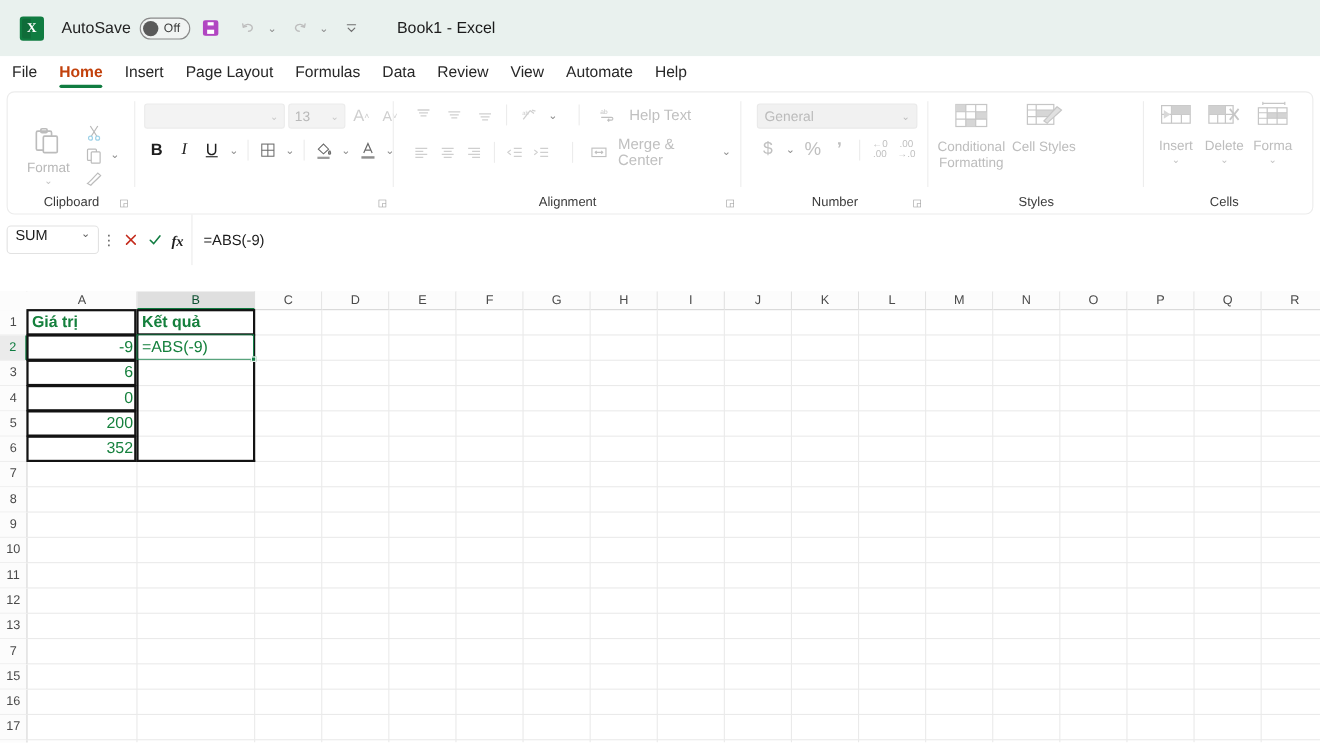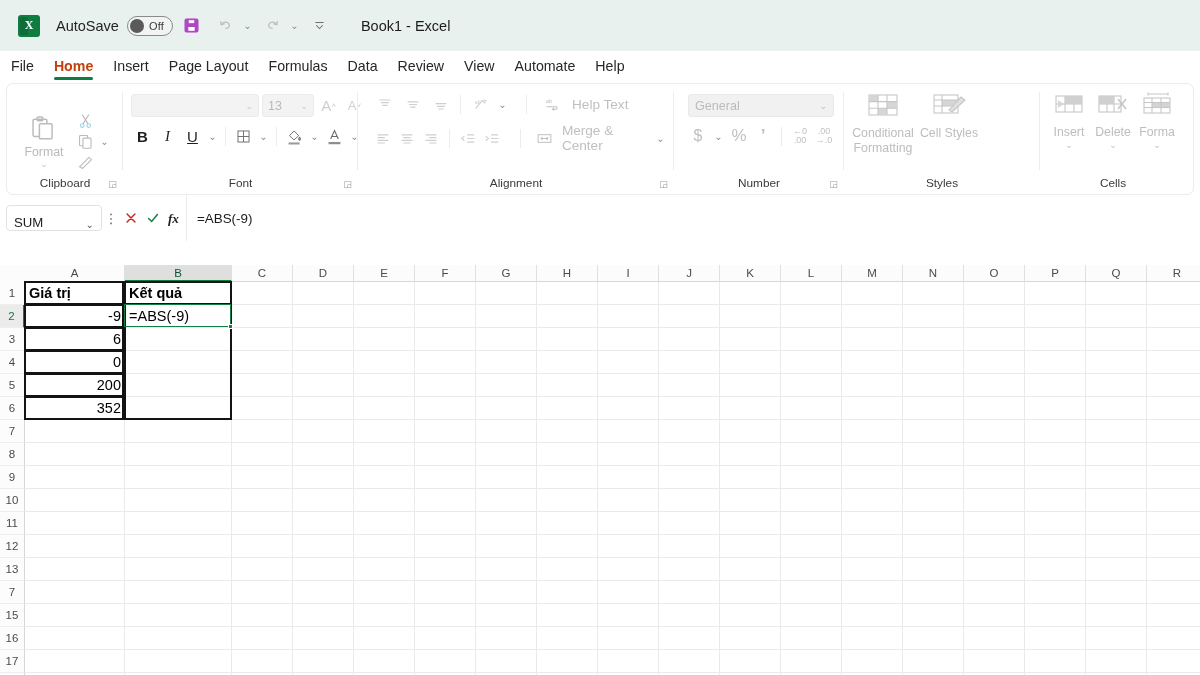--- a/index.html
+++ b/index.html
@@ -136,22 +136,22 @@
   .sgrid { width:40px;height:31px; }
   .stxt { font-size:12.3px;color:#bdbdbd; text-align:center; line-height:1.25; margin-top:3px;}
 
   
   .cellsgrp { width: 146px; }
   .ccell { width:48px; display:flex; flex-direction:column; align-items:center;}
 
   
   .fbar-wrap { height: 46px; display:flex; align-items:center; padding: 0 0 0 6px; background:#fff; }
   .namebox {
-    width: 96px; height: 26px; background:#fff; border:1px solid #e2e2e2; border-radius:4px;
-    display:flex; align-items:flex-end; justify-content:space-between; padding:0 7px;
+    width: 84px; height: 26px; background:#fff; border:1px solid #e2e2e2; border-radius:4px;
+    display:flex; align-items:flex-start; justify-content:space-between; padding:0 7px;
     font-size: 13.2px; color:#1d1d1d;
   }
   .namebox .car { font-size:10px; color:#606060; }
   .fb-dots { width: 18px; text-align:center; color:#5a5a5a; font-size:13px; letter-spacing:0; }
   .fb-btn { width: 22px; height:26px; display:flex;align-items:center;justify-content:center; font-size:16px; }
   .fb-x { color:#c42b1c; }
   .fb-ck { color:#107c41; }
   .fb-fx { color:#1f1f1f; font-style:italic; font-family:"Liberation Serif",serif; font-size:16px; font-weight:600;}
   .formula-input {
     flex:1; height: 46px; border-left:1px solid #ececec; display:flex; align-items:center;
@@ -182,21 +182,21 @@
     font-size:11.5px; color:#4a4a4a; display:flex; align-items:center; justify-content:center;
     background:#fcfcfc;
   }
   .rh.sel { color:#107c41; background:#ebebeb; border-right:2px solid #107c41; }
   .cells { position:absolute; left:25px; top:17px; width:1175px; height:393px; }
   .gline-v { position:absolute; top:0; bottom:0; width:1px; background:#eaeaea; }
   .gline-h { position:absolute; left:0; right:0; height:1px; background:#eaeaea; }
 
   .cell {
     position:absolute; display:flex; align-items:center;
-    font-size:14.5px; color:#000000; background:#fff; padding: 0 3px;
+    font-size:14.5px; color:#15803d; background:#fff; padding: 0 3px;
   }
   .cell.bold { font-weight:bold; }
   .cell.right { justify-content:flex-end; }
 
   .tblborder { position:absolute; border:2px solid #131313; }
   .selbox {
     position:absolute; border:1.6px solid #137e46; background:transparent;
   }
   .selbox .handle {
     position:absolute; right:-3px; bottom:-3px; width:5px; height:5px;
@@ -350,21 +350,20 @@
           <div class="tb-caret">⌄</div>
           <div class="fbtn">
             <svg width="17" height="19" viewBox="0 0 20 22" fill="none" stroke="#6a6a6a" stroke-width="1.3">
               <path d="M5.5 14 L10 4 L14.5 14 M7.2 11 H12.8"></path>
               <rect x="3" y="17.5" width="14" height="2.6" fill="#8e8e8e" stroke="none"></rect>
             </svg>
           </div>
           <div class="tb-caret">⌄</div>
         </div>
       </div>
-      <div class="glabel">Font</div>
       <div class="dialog-launch">◲</div>
       <div class="sep"></div>
     </div>
 
     <div class="rgroup aligngrp">
       <div class="gbody" style="flex-direction:column;align-items:flex-start;padding-top:10px;padding-left:14px;">
         <div class="al-row">
           <div class="albtn">
             <svg width="18" height="15" viewBox="0 0 20 16" stroke="#cfcfcf" stroke-width="1.3">
                 <path d="M4 3 H16 M5.5 6 H14.5 M7 9 H13"></path>

